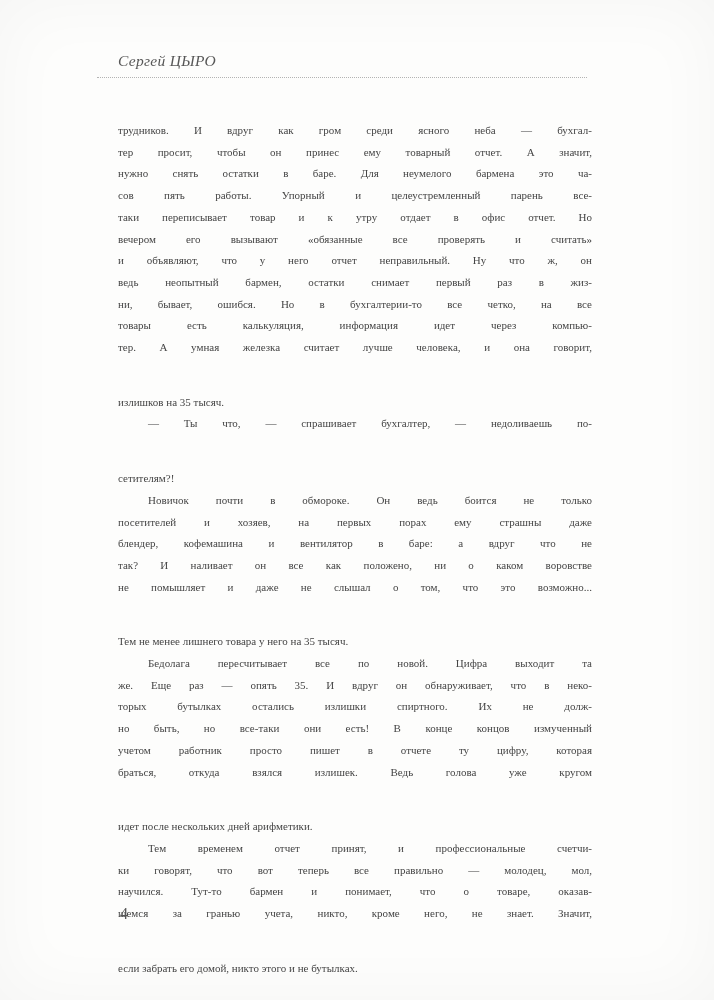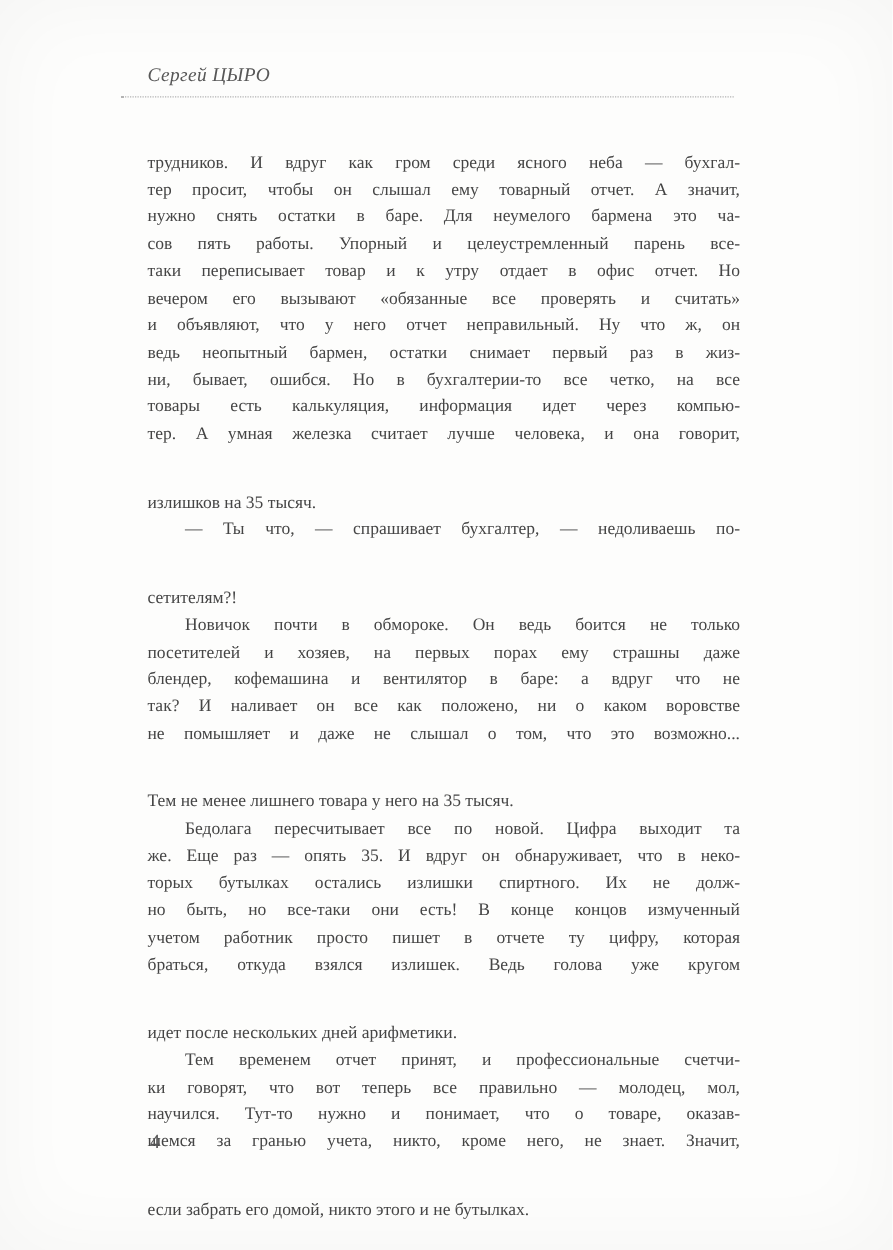--- a/index.html
+++ b/index.html
@@ -33,21 +33,21 @@
     top: 77px;
     width: 490px;
     height: 0;
     border-top: 1px dotted #b3b3b3;
   }
   .body-text {
     position: absolute;
     left: 118px;
     top: 120px;
     width: 474px;
-    font-size: 14px;
+    font-size: 11px;
     line-height: 21.7px;
     color: #454545;
   }
   .para { margin: 0; }
   .line {
     text-align: justify;
     text-align-last: justify;
     white-space: normal;
   }
   .line.last { text-align-last: left; margin-top: 33px; }
@@ -62,21 +62,21 @@
 </style>
 </head>
 <body>
 
 <div class="page">
   <div class="running-head">Сергей ЦЫРО</div>
   <div class="head-rule"></div>
   <div class="body-text">
       <div class="para">
         <div class="line">трудников. И вдруг как гром среди ясного неба — бухгал-</div>
-        <div class="line">тер просит, чтобы он слышал ему товарный отчет. А значит,</div>
+        <div class="line">тер просит, чтобы он принес ему товарный отчет. А значит,</div>
         <div class="line">нужно снять остатки в баре. Для неумелого бармена это ча-</div>
         <div class="line">сов пять работы. Упорный и целеустремленный парень все-</div>
         <div class="line">таки переписывает товар и к утру отдает в офис отчет. Но</div>
         <div class="line">вечером его вызывают «обязанные все проверять и считать»</div>
         <div class="line">и объявляют, что у него отчет неправильный. Ну что ж, он</div>
         <div class="line">ведь неопытный бармен, остатки снимает первый раз в жиз-</div>
         <div class="line">ни, бывает, ошибся. Но в бухгалтерии-то все четко, на все</div>
         <div class="line">товары есть калькуляция, информация идет через компью-</div>
         <div class="line">тер. А умная железка считает лучше человека, и она говорит,</div>
         <div class="line last">излишков на 35 тысяч.</div>
@@ -98,19 +98,19 @@
         <div class="line">же. Еще раз — опять 35. И вдруг он обнаруживает, что в неко-</div>
         <div class="line">торых бутылках остались излишки спиртного. Их не долж-</div>
         <div class="line">но быть, но все-таки они есть! В конце концов измученный</div>
         <div class="line">учетом работник просто пишет в отчете ту цифру, которая</div>
         <div class="line">браться, откуда взялся излишек. Ведь голова уже кругом</div>
         <div class="line last">идет после нескольких дней арифметики.</div>
       </div>
       <div class="para indent">
         <div class="line">Тем временем отчет принят, и профессиональные счетчи-</div>
         <div class="line">ки говорят, что вот теперь все правильно — молодец, мол,</div>
-        <div class="line">научился. Тут-то нужно и понимает, что о товаре, оказав-</div>
+        <div class="line">научился. Тут-то бармен и понимает, что о товаре, оказав-</div>
         <div class="line">шемся за гранью учета, никто, кроме него, не знает. Значит,</div>
         <div class="line last">если забрать его домой, никто этого и не бутылках.</div>
       </div>
     </div>
   <div class="page-number">4</div>
 </div>
 
 </body></html>

